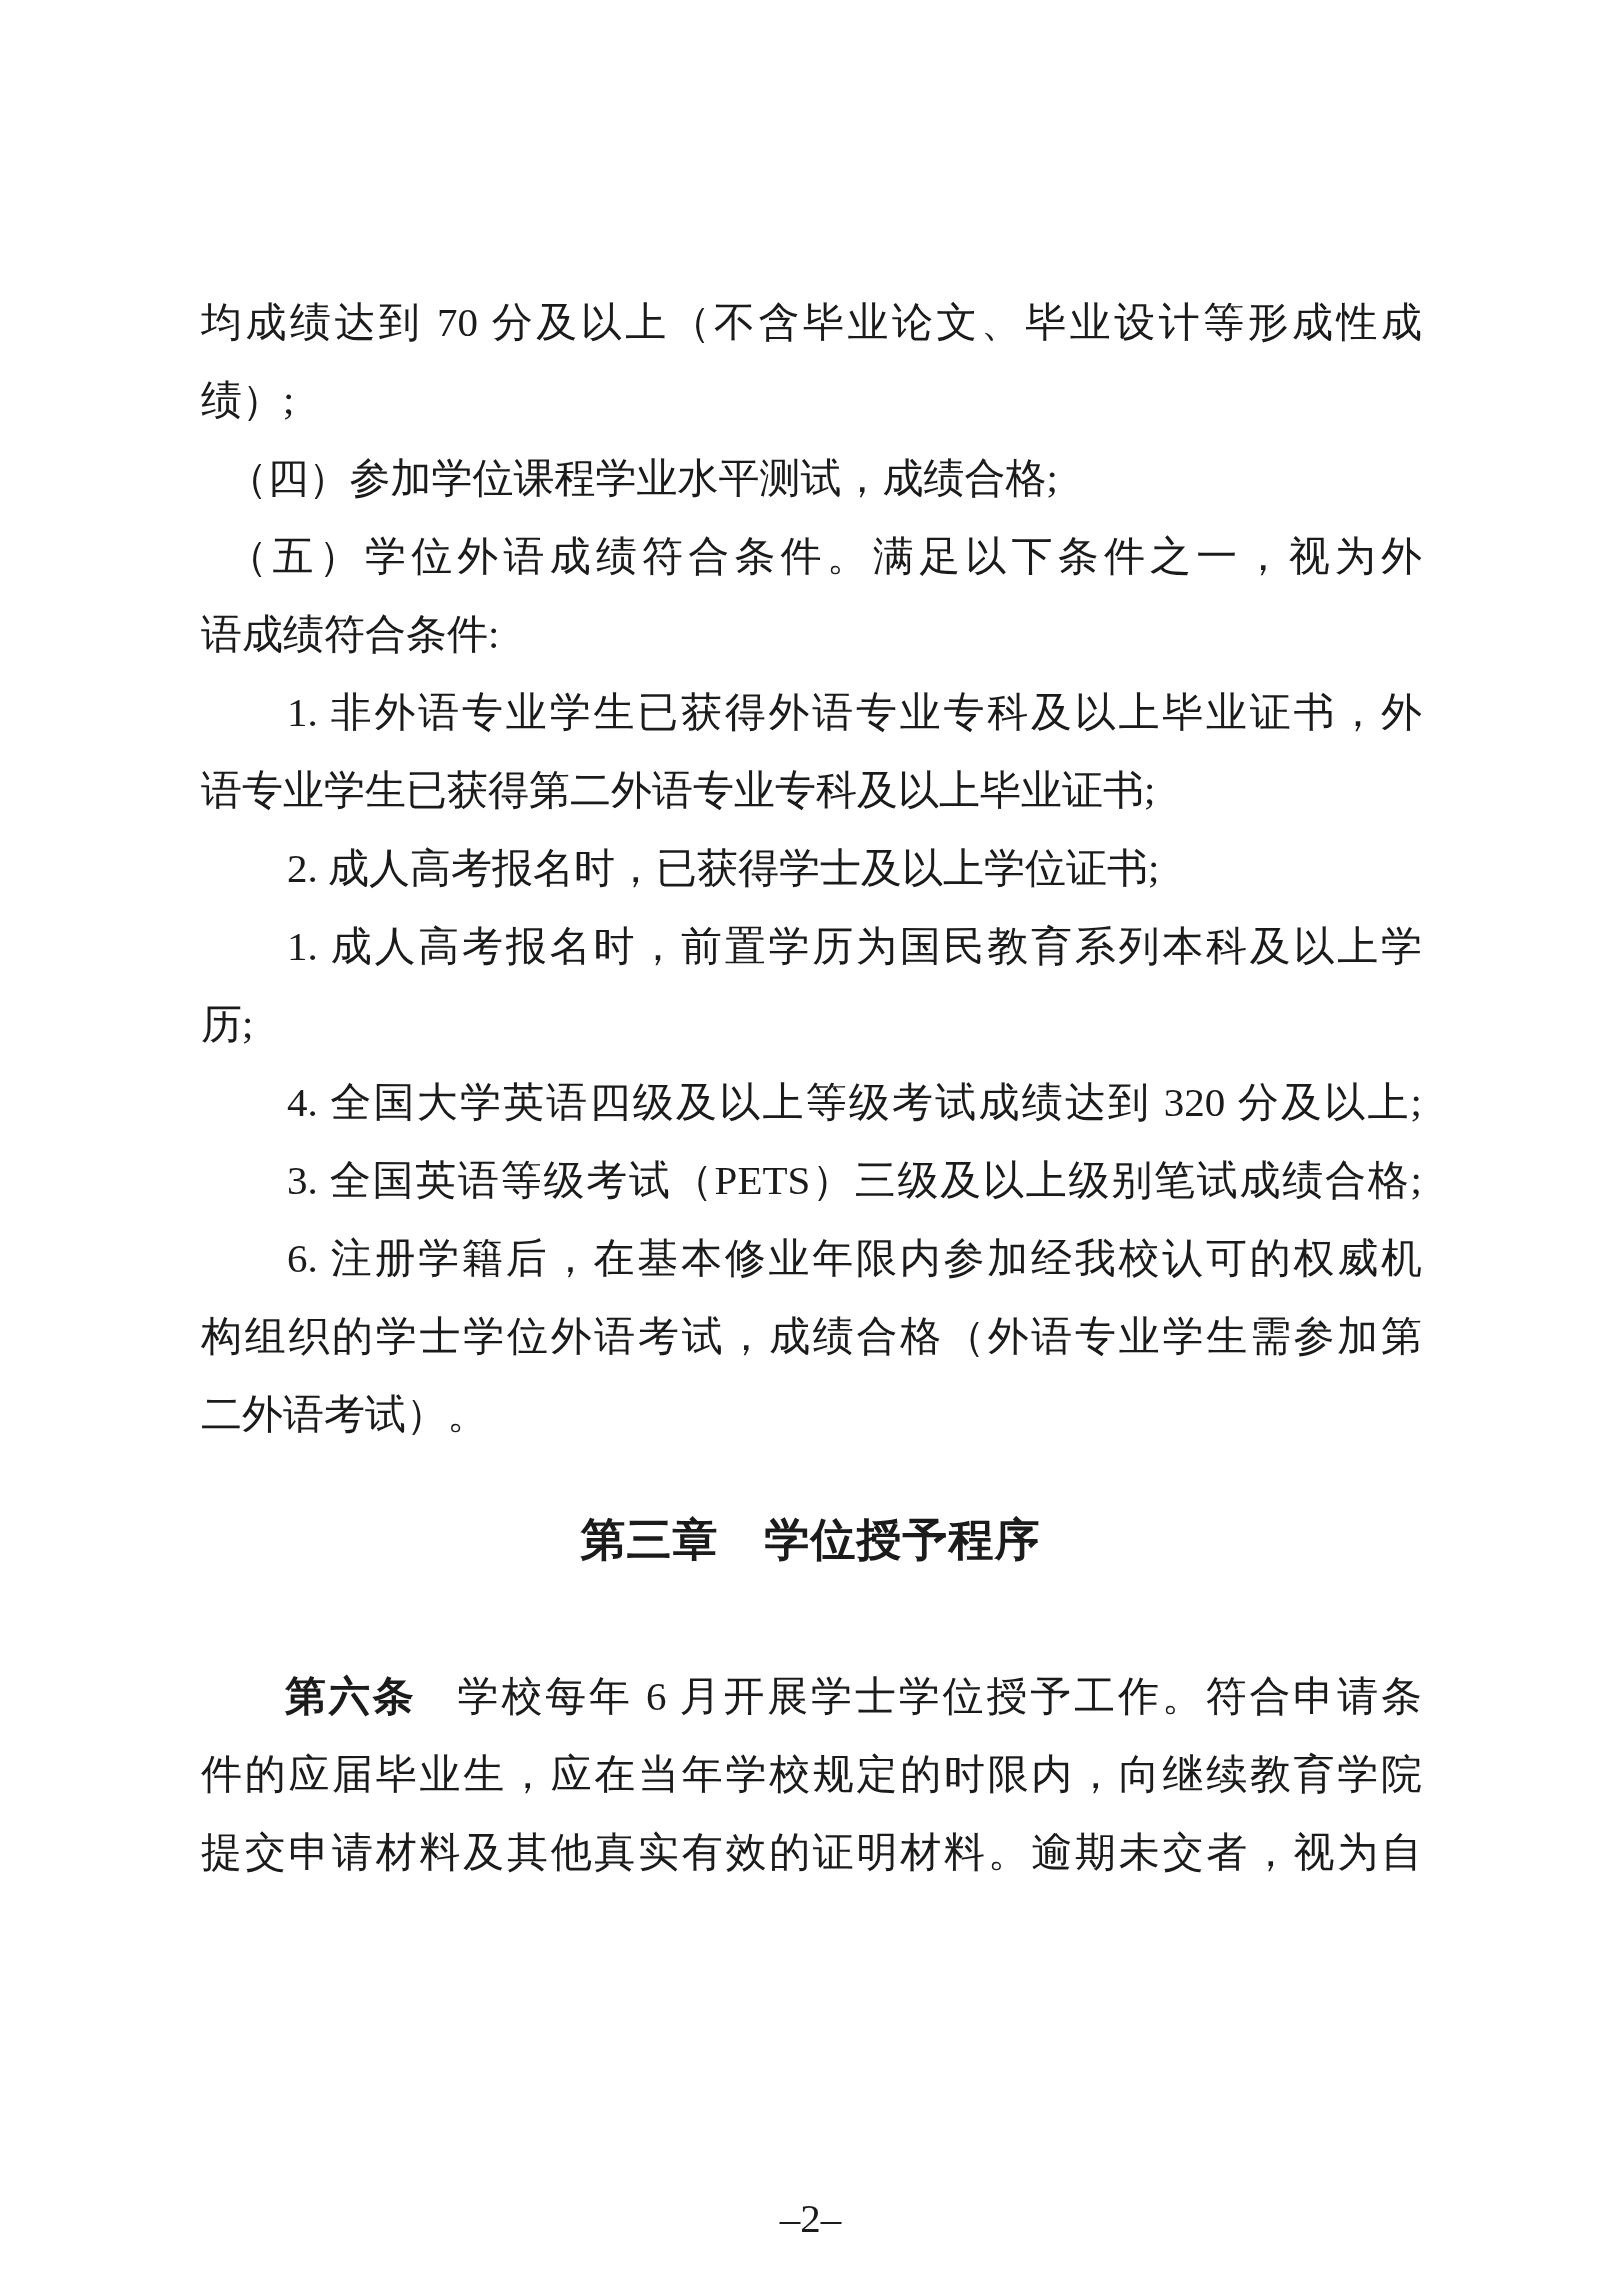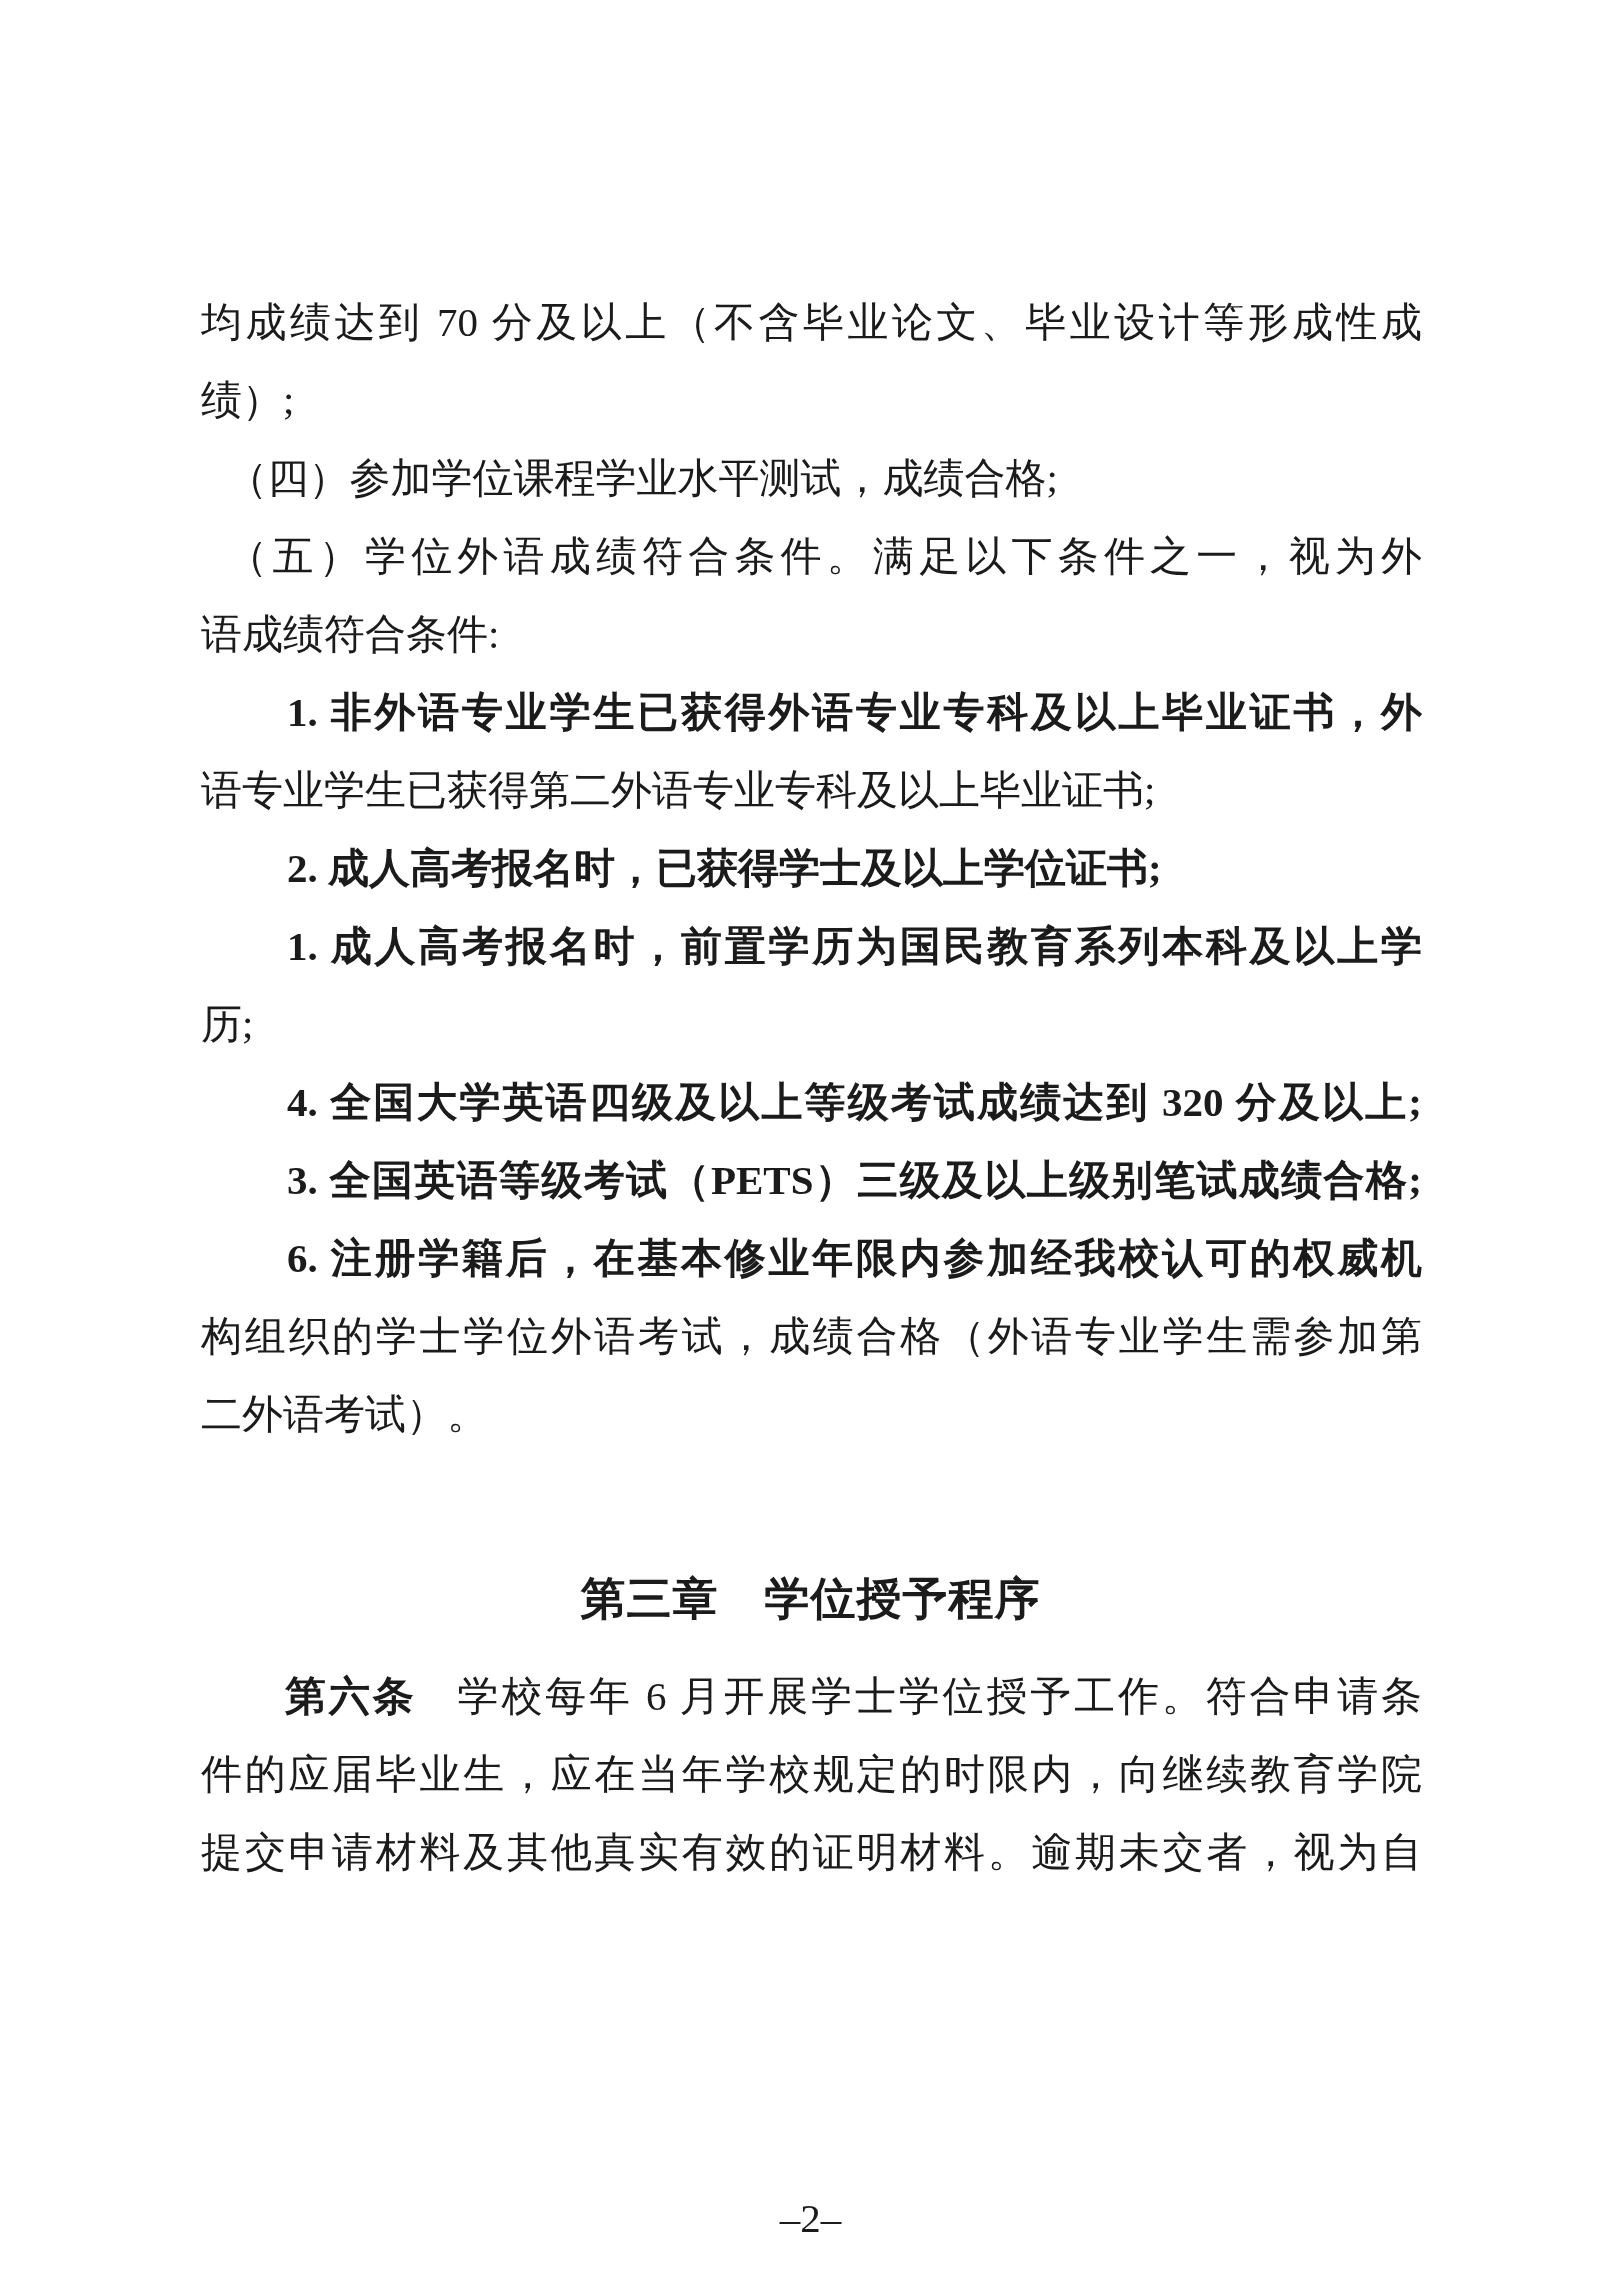--- a/index.html
+++ b/index.html
@@ -30,26 +30,26 @@
     white-space: nowrap;
     text-align: left;
   }
   .line.fill {
     white-space: normal;
     text-align: justify;
     text-align-last: justify;
     overflow: hidden;
   }
   .ind-paren { text-indent: 0.62em; }
-  .ind-num   { text-indent: 2.1em; font-weight: bold; }
+  .ind-num   { text-indent: 2.1em; }
   .ind-two   { text-indent: 2.05em; }
   .chapter {
     position: absolute;
     left: 0;
-    top: 1560px;
+    top: 1501px;
     width: 100%;
     height: 78px;
     line-height: 78px;
     text-align: center;
     font-family: "Liberation Sans", "DejaVu Sans", sans-serif;
     font-weight: bold;
     font-size: 45px;
     letter-spacing: 1px;
   }
   .article {

